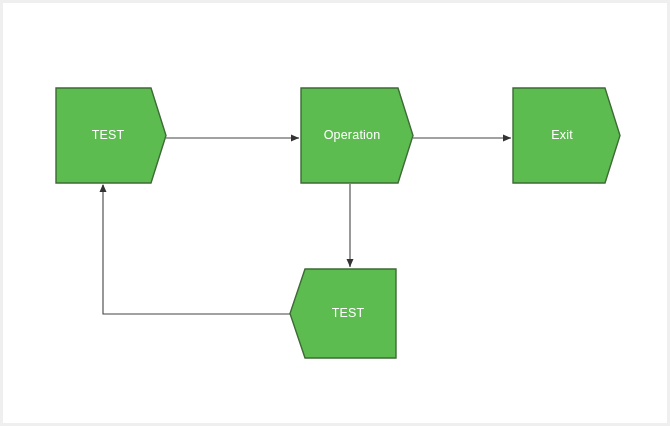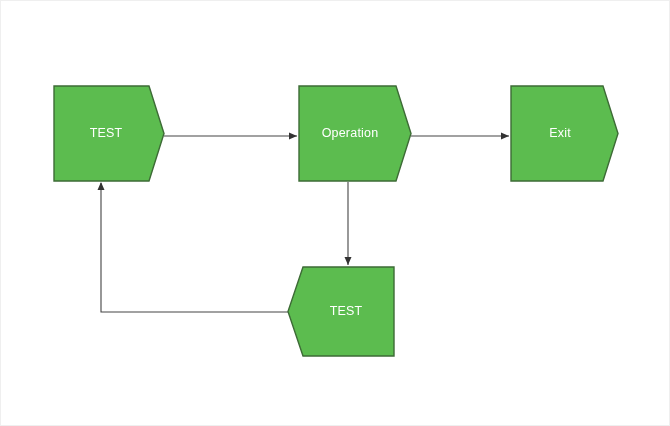--- a/index.html
+++ b/index.html
@@ -10,21 +10,21 @@
   }
   body {
     font-family: "Liberation Sans", sans-serif;
   }
   #canvas {
     position: relative;
     width: 670px;
     height: 426px;
     background: #ffffff;
     box-sizing: border-box;
-    border: 1px solid #14532d;
+    border: 3px solid #14532d;
     overflow: hidden;
   }
   #diagram-svg {
     position: absolute;
     left: 0;
     top: 0;
     width: 670px;
     height: 426px;
     display: block;
   }

